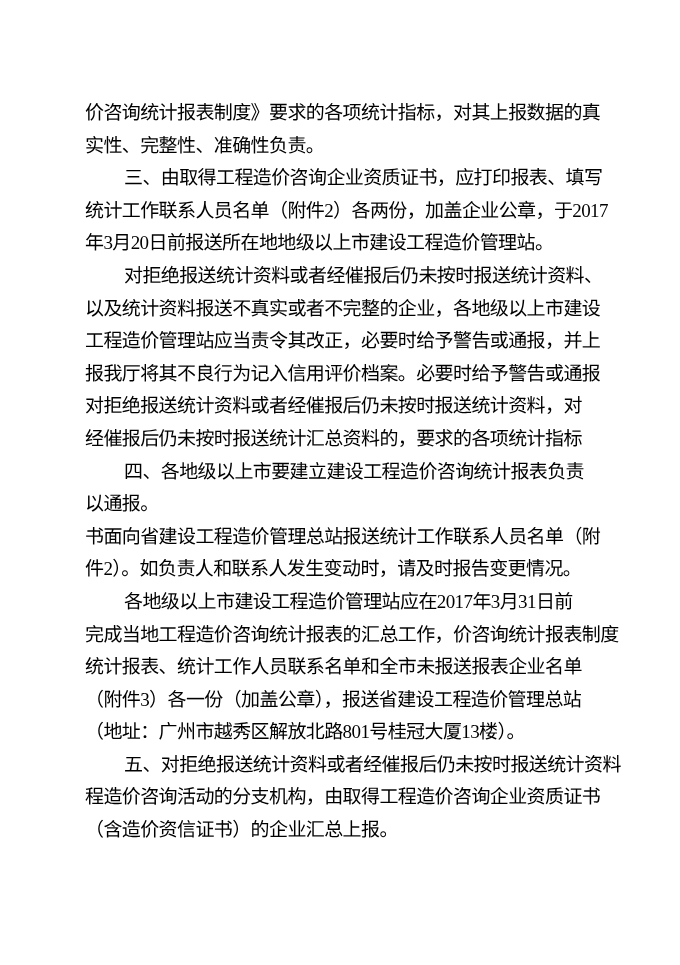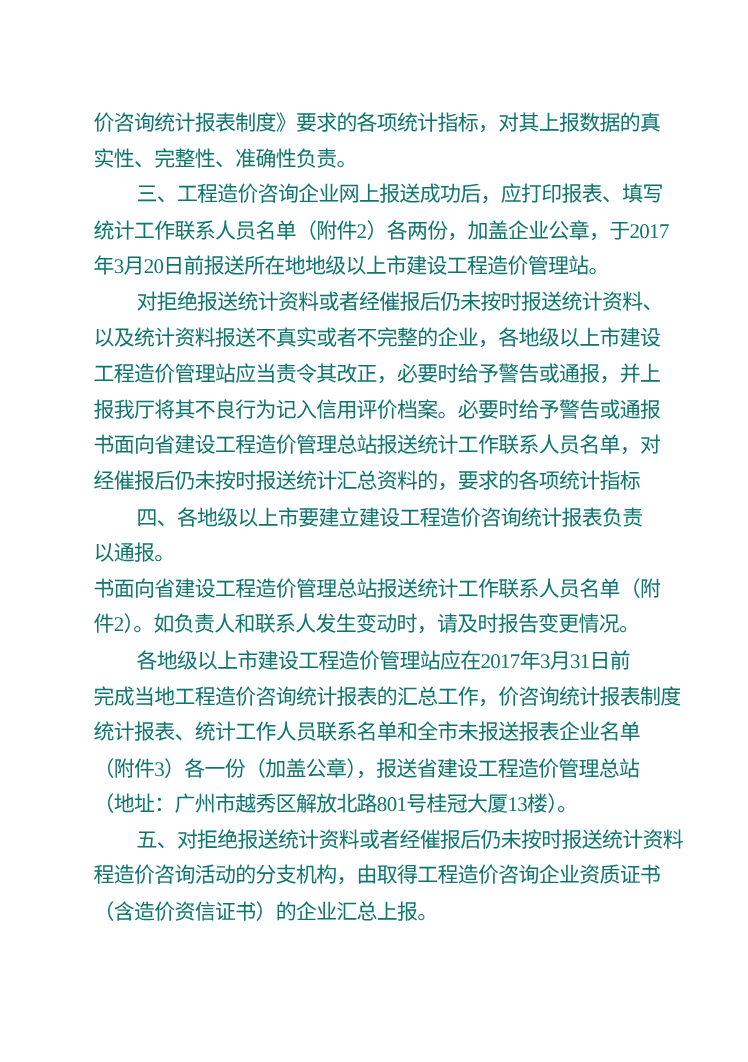--- a/index.html
+++ b/index.html
@@ -19,43 +19,43 @@
     position: absolute;
     left: 85px;
     top: 97px;
     width: 540px;
   }
   .line {
     height: 32.6px;
     line-height: 32.6px;
     font-size: 19px;
     letter-spacing: -0.6px;
-    color: #0f766e;
+    color: #000000;
     white-space: nowrap;
     font-weight: 400;
   }
   .indent {
     text-indent: 39px;
   }
 </style>
 </head>
 <body>
 
 <div class="page">
   <div class="text-block">
     <div class="line">价咨询统计报表制度》要求的各项统计指标，对其上报数据的真</div>
     <div class="line">实性、完整性、准确性负责。</div>
-    <div class="line indent">三、工程造价咨询企业网上报送成功后，应打印报表、填写</div>
+    <div class="line indent">三、由取得工程造价咨询企业资质证书，应打印报表、填写</div>
     <div class="line">统计工作联系人员名单（附件2）各两份，加盖企业公章，于2017</div>
     <div class="line">年3月20日前报送所在地地级以上市建设工程造价管理站。</div>
     <div class="line indent">对拒绝报送统计资料或者经催报后仍未按时报送统计资料、</div>
     <div class="line">以及统计资料报送不真实或者不完整的企业，各地级以上市建设</div>
     <div class="line">工程造价管理站应当责令其改正，必要时给予警告或通报，并上</div>
     <div class="line">报我厅将其不良行为记入信用评价档案。必要时给予警告或通报</div>
-    <div class="line">书面向省建设工程造价管理总站报送统计工作联系人员名单，对</div>
+    <div class="line">对拒绝报送统计资料或者经催报后仍未按时报送统计资料，对</div>
     <div class="line">经催报后仍未按时报送统计汇总资料的，要求的各项统计指标</div>
     <div class="line indent">四、各地级以上市要建立建设工程造价咨询统计报表负责</div>
     <div class="line">以通报。</div>
     <div class="line">书面向省建设工程造价管理总站报送统计工作联系人员名单（附</div>
     <div class="line">件2）。如负责人和联系人发生变动时，请及时报告变更情况。</div>
     <div class="line indent">各地级以上市建设工程造价管理站应在2017年3月31日前</div>
     <div class="line">完成当地工程造价咨询统计报表的汇总工作，价咨询统计报表制度</div>
     <div class="line">统计报表、统计工作人员联系名单和全市未报送报表企业名单</div>
     <div class="line">（附件3）各一份（加盖公章），报送省建设工程造价管理总站</div>
     <div class="line">（地址：广州市越秀区解放北路801号桂冠大厦13楼）。</div>

